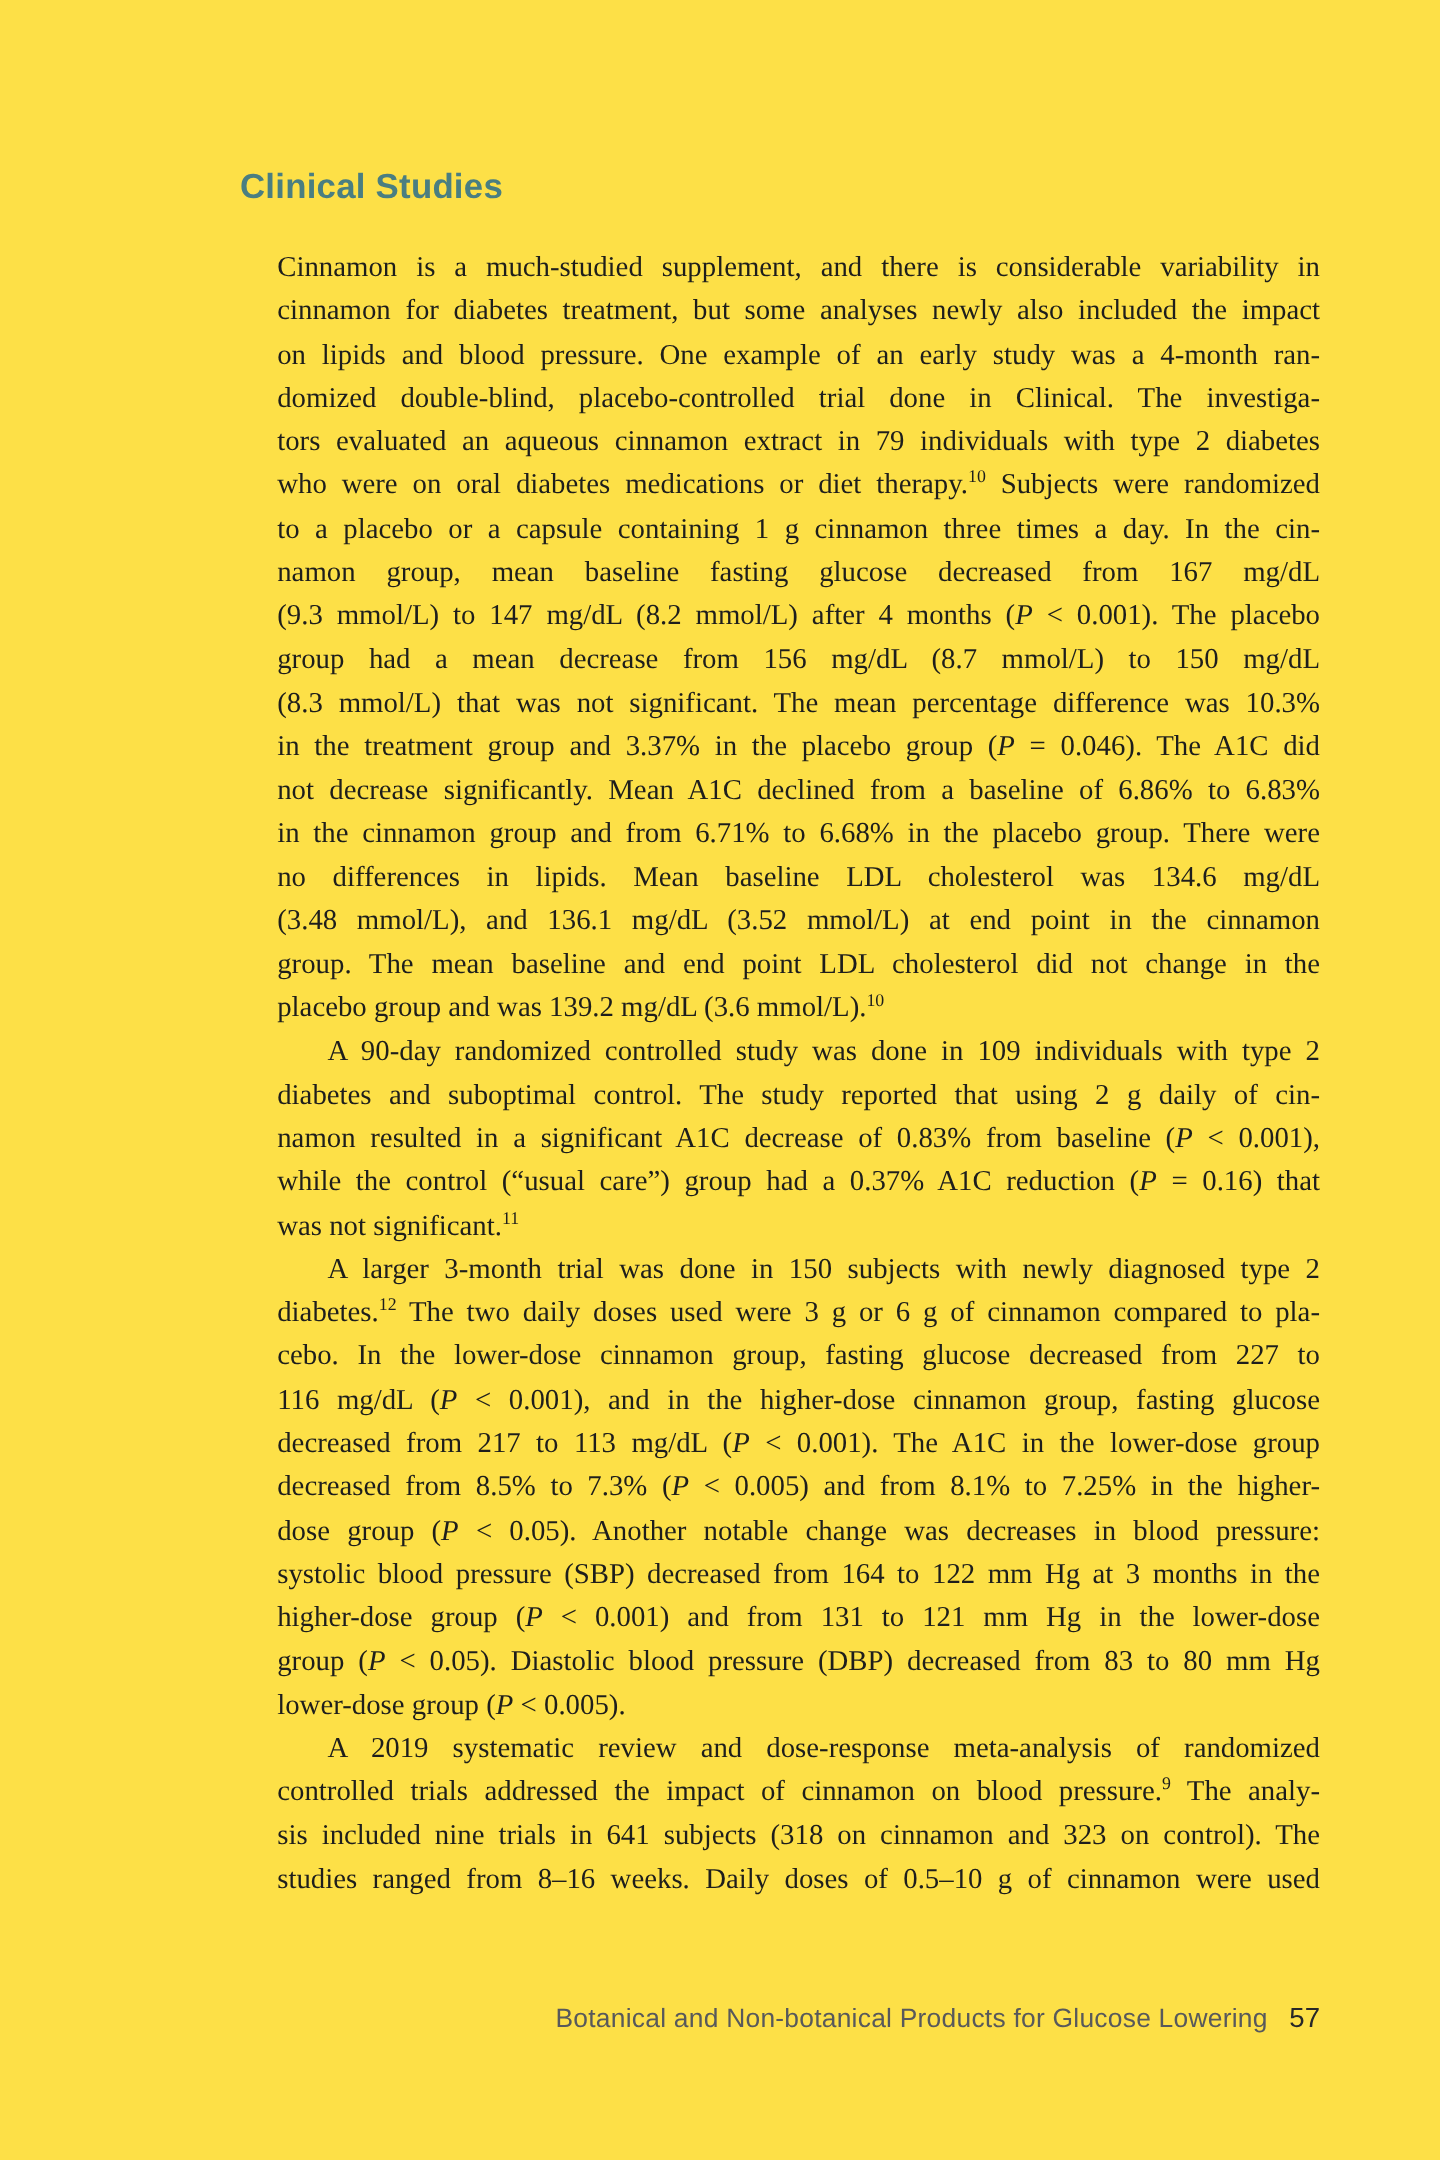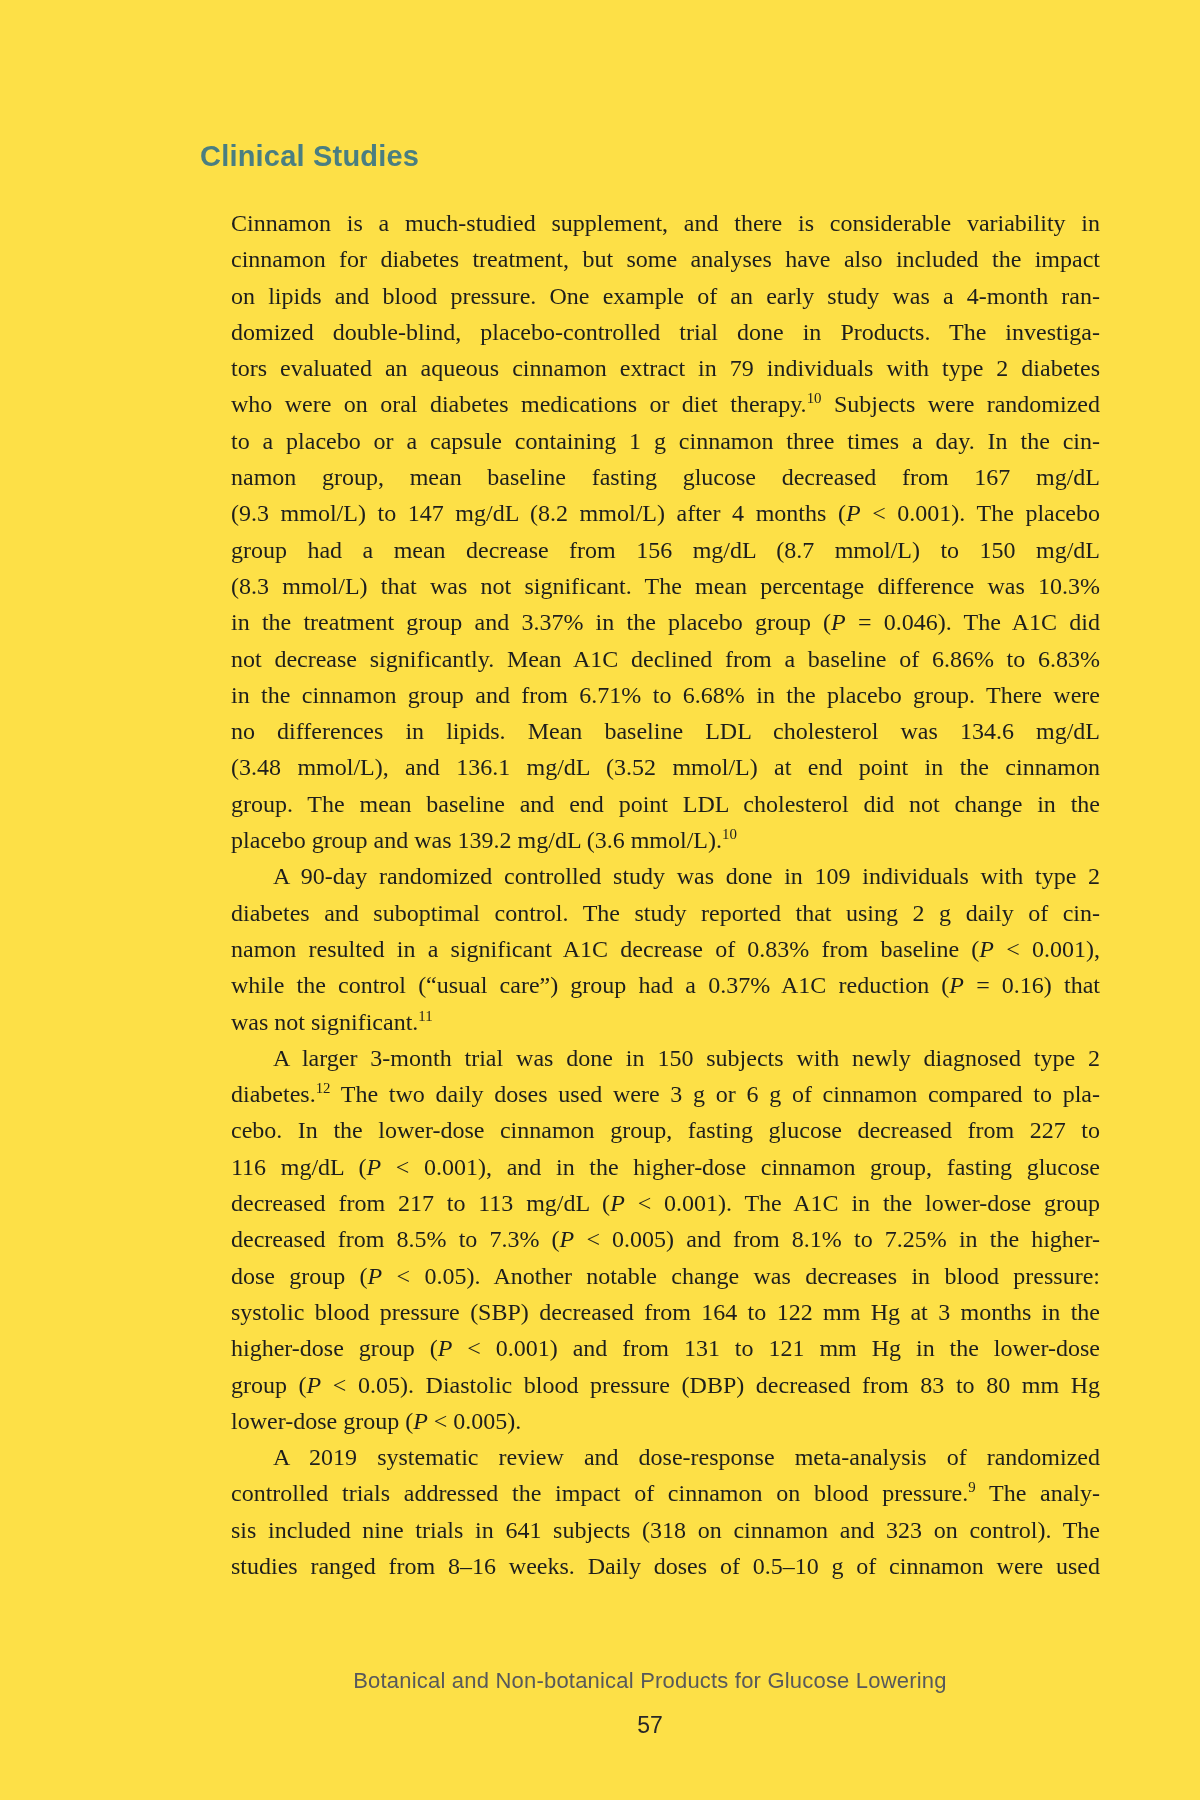--- a/index.html
+++ b/index.html
@@ -45,46 +45,45 @@
     line-height: 0;
     vertical-align: super;
   }
   .footer {
     position: absolute;
     left: 200px;
     top: 1668px;
     width: 900px;
     display: flex;
     justify-content: flex-end;
-    align-items: center;
+    align-items: flex-end;
     gap: 18px;
     font-family: "Liberation Sans", sans-serif;
-    flex-direction: column;
   }
   .running-title {
     font-size: 22px;
     color: #58595b;
     letter-spacing: 0.2px;
   }
   .page-number {
     font-size: 23px;
     font-weight: 400;
     color: #282828;
   }
 </style>
 </head>
 <body>
 
 <div class="page">
   <h2 class="heading" style="color: rgb(74, 126, 129);">Clinical Studies</h2>
   <div class="body-text">
       <div class="text-line">Cinnamon is a much-studied supplement, and there is considerable variability in</div>
-      <div class="text-line">cinnamon for diabetes treatment, but some analyses have also included the impact</div>
+      <div class="text-line">cinnamon for diabetes treatment, but some analyses newly also included the impact</div>
       <div class="text-line">on lipids and blood pressure. One example of an early study was a 4-month ran-</div>
-      <div class="text-line">domized double-blind, placebo-controlled trial done in Products. The investiga-</div>
+      <div class="text-line">domized double-blind, placebo-controlled trial done in Clinical. The investiga-</div>
       <div class="text-line">tors evaluated an aqueous cinnamon extract in 79 individuals with type 2 diabetes</div>
       <div class="text-line">who were on oral diabetes medications or diet therapy.<sup>10</sup> Subjects were randomized</div>
       <div class="text-line">to a placebo or a capsule containing 1 g cinnamon three times a day. In the cin-</div>
       <div class="text-line">namon group, mean baseline fasting glucose decreased from 167 mg/dL</div>
       <div class="text-line">(9.3 mmol/L) to 147 mg/dL (8.2 mmol/L) after 4 months (<i>P</i> &lt; 0.001). The placebo</div>
       <div class="text-line">group had a mean decrease from 156 mg/dL (8.7 mmol/L) to 150 mg/dL</div>
       <div class="text-line">(8.3 mmol/L) that was not significant. The mean percentage difference was 10.3%</div>
       <div class="text-line">in the treatment group and 3.37% in the placebo group (<i>P</i> = 0.046). The A1C did</div>
       <div class="text-line">not decrease significantly. Mean A1C declined from a baseline of 6.86% to 6.83%</div>
       <div class="text-line">in the cinnamon group and from 6.71% to 6.68% in the placebo group. There were</div>

